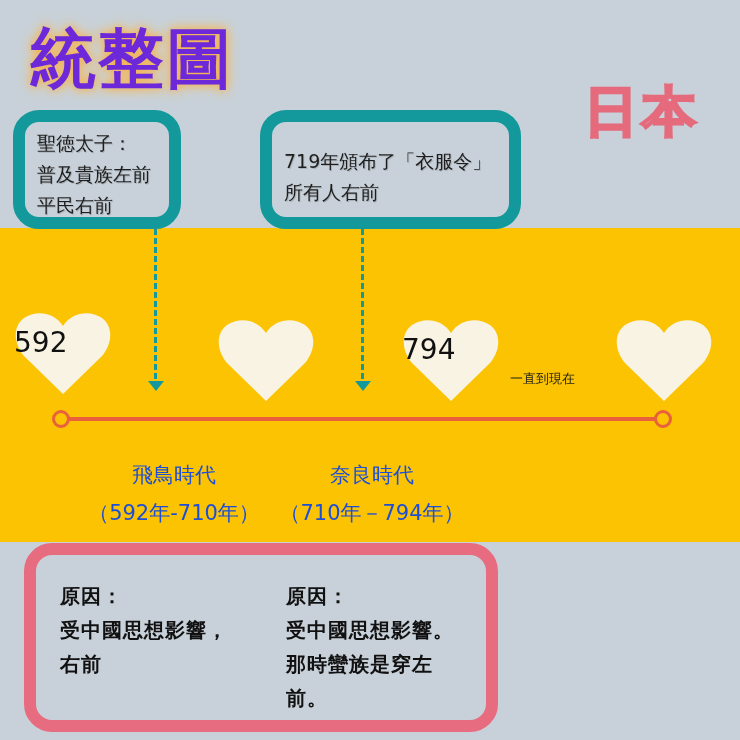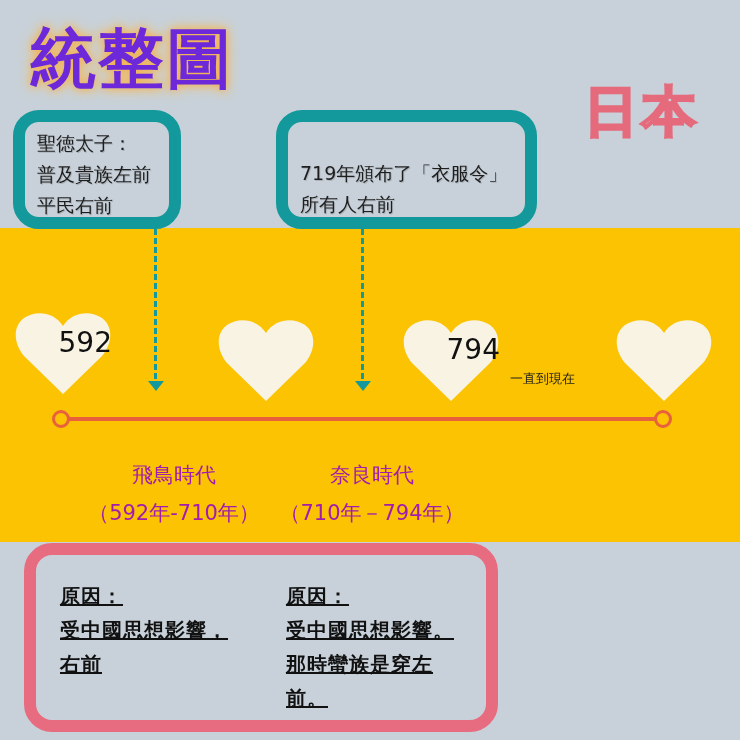--- a/index.html
+++ b/index.html
@@ -27,41 +27,41 @@
     }
     .note-box {
       position: absolute; box-sizing: border-box;
       border: 12px solid #13999b; border-radius: 26px;
       background: #c8d1d9;
       font-size: 19px; line-height: 31px; color: #1e1e1e;
       padding: 6px 12px;
       text-shadow: 1px 1px 0 rgba(0,0,0,0.15);
     }
     .note-1 { left: 13px; top: 110px; width: 168px; height: 119px; }
-    .note-2 { left: 260px; top: 110px; width: 261px; height: 119px; padding-top: 36px; margin-left: 16px; }
+    .note-2 { left: 260px; top: 110px; width: 261px; height: 119px; padding-top: 24px; }
     .note-line { display: block; white-space: nowrap; }
     .dash {
       position: absolute; width: 0; border-left: 3px dashed #13999b;
     }
     .dash-1 { left: 154px; top: 229px; height: 150px; }
     .dash-2 { left: 361px; top: 229px; height: 150px; }
     .arrow {
       position: absolute; width: 0; height: 0;
       border-left: 8px solid transparent; border-right: 8px solid transparent;
       border-top: 10px solid #13999b;
     }
     .arrow-1 { left: 148px; top: 381px; }
     .arrow-2 { left: 355px; top: 381px; }
 
     .heart {
       position: absolute; width: 98px; height: 84px;
     }
     .heart svg { position: absolute; left: 0; top: 0; }
     .heart-label {
-      position: absolute; left: 0; width: 98px; top: 16px; text-align: right;
+      position: absolute; left: 0; width: 98px; top: 16px; text-align: left;
       font-size: 28px; color: #111;
     }
     .heart-1 { left: 14px; top: 310px; }
     .heart-2 { left: 217px; top: 317px; }
     .heart-3 { left: 402px; top: 317px; }
     .heart-4 { left: 615px; top: 317px; }
 
     .timeline {
       position: absolute; left: 64px; top: 417px; width: 600px; height: 4px;
       background: #e8603c;
@@ -70,41 +70,41 @@
       position: absolute; width: 18px; height: 18px; box-sizing: border-box;
       border: 3px solid #e8603c; border-radius: 50%; background: #fbc302;
     }
     .node-start { left: 52px; top: 410px; }
     .node-end { left: 654px; top: 410px; }
 
     .until-label {
       position: absolute; left: 510px; top: 370px; font-size: 13px; color: #1e1e1e;
     }
     .era {
-      position: absolute; text-align: center; font-size: 21px; color: #a21caf; line-height: 38px;
+      position: absolute; text-align: center; font-size: 21px; color: #1d4ed8; line-height: 38px;
     }
     .era-1 { left: 84px; top: 456px; width: 180px; }
     .era-2 { left: 274px; top: 456px; width: 196px; }
     .era span { display: block; white-space: nowrap; }
 
     .reason-box {
       position: absolute; left: 24px; top: 543px; width: 474px; height: 189px;
       box-sizing: border-box;
       border: 12px solid #e76c80; border-radius: 28px;
       background: #c8d1d9;
       padding: 24px 0 0 24px;
     }
     .reason-col {
       position: absolute; top: 24px;
       font-size: 20px; font-weight: bold; line-height: 34px; color: #111;
       letter-spacing: 1px;
     }
     .reason-col-1 { left: 24px; }
     .reason-col-2 { left: 250px; }
-    .reason-col span { display: block; white-space: nowrap; text-decoration: underline; }
+    .reason-col span { display: block; white-space: nowrap; }
   </style>
 </head>
 <body>
 
 <div class="title">統整圖</div>
 <div class="country">日本</div>
 
 <div class="band"></div>
 
 <div class="note-box note-1">

